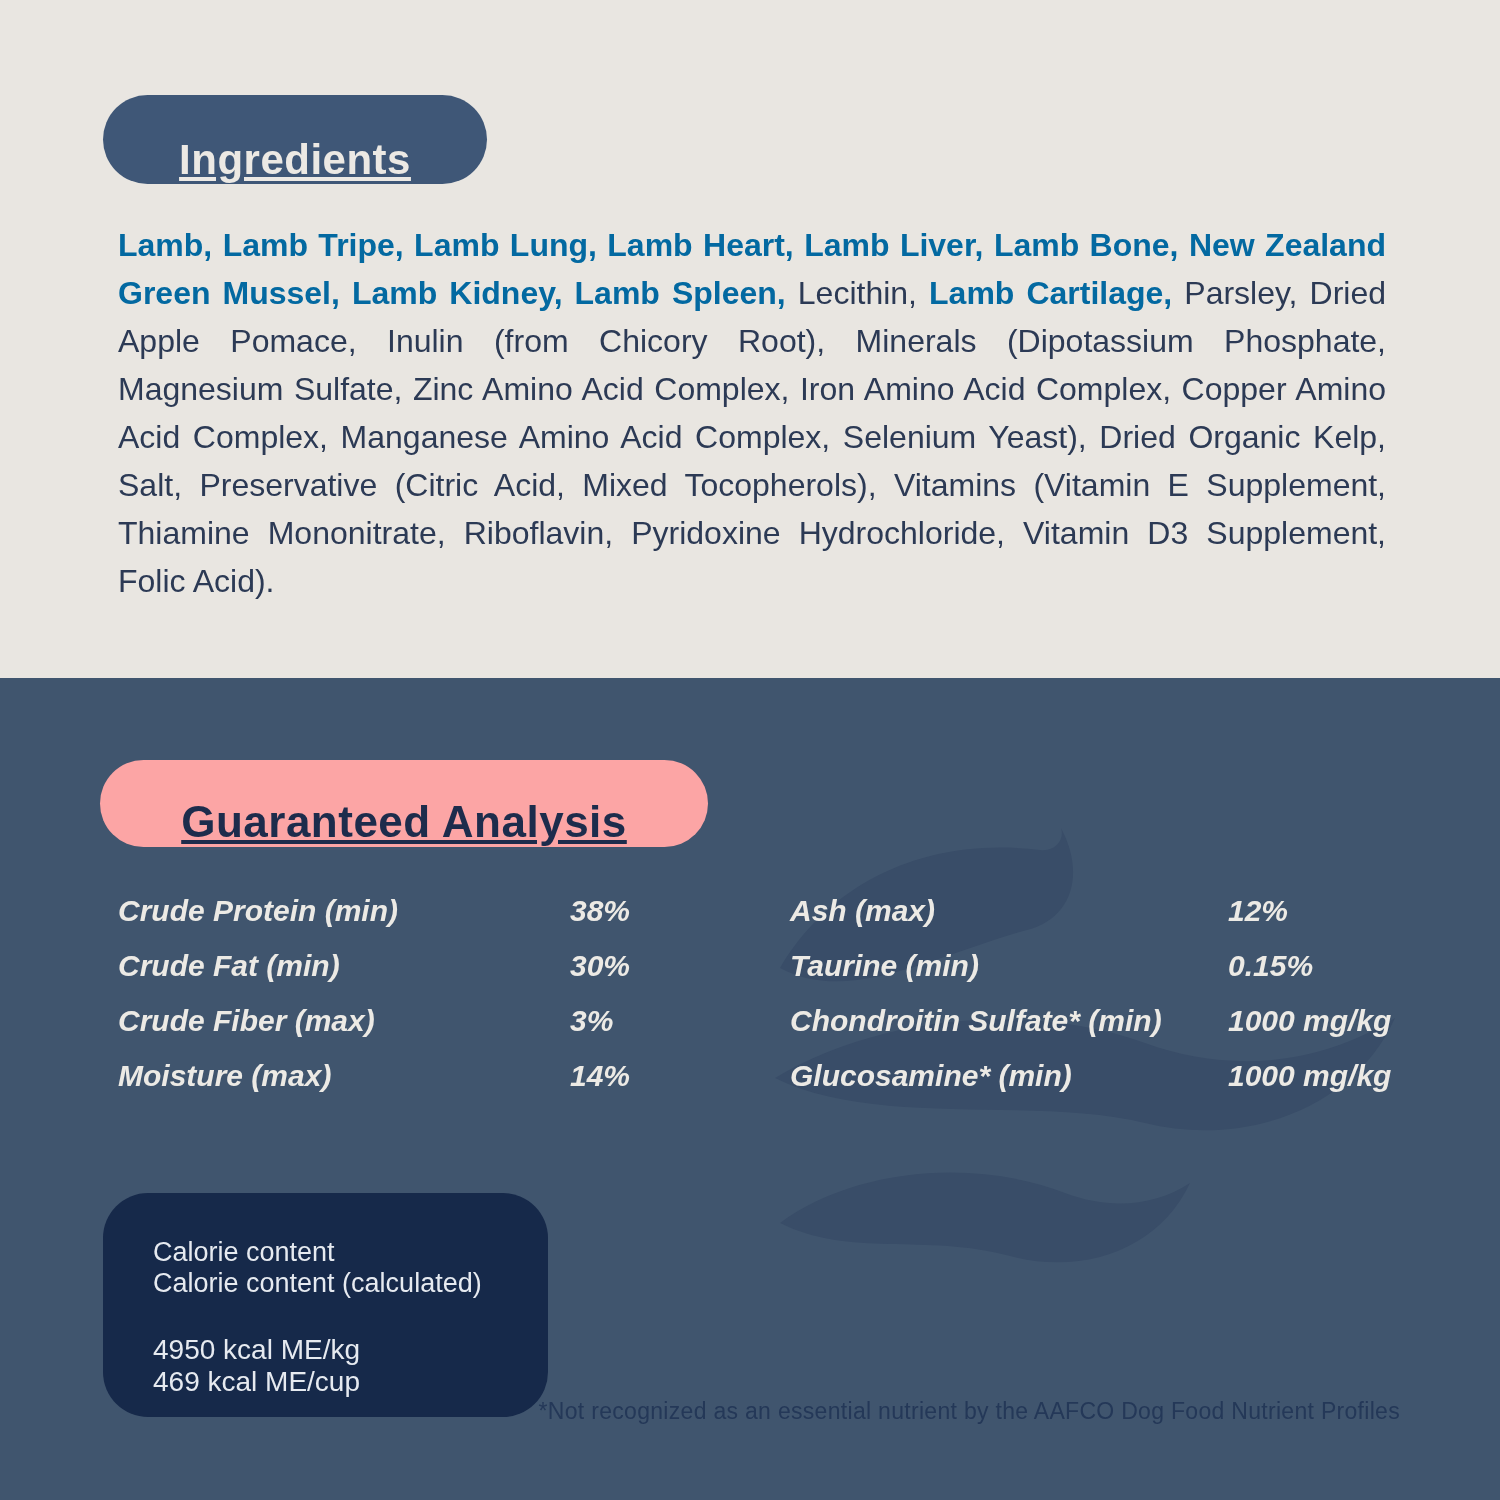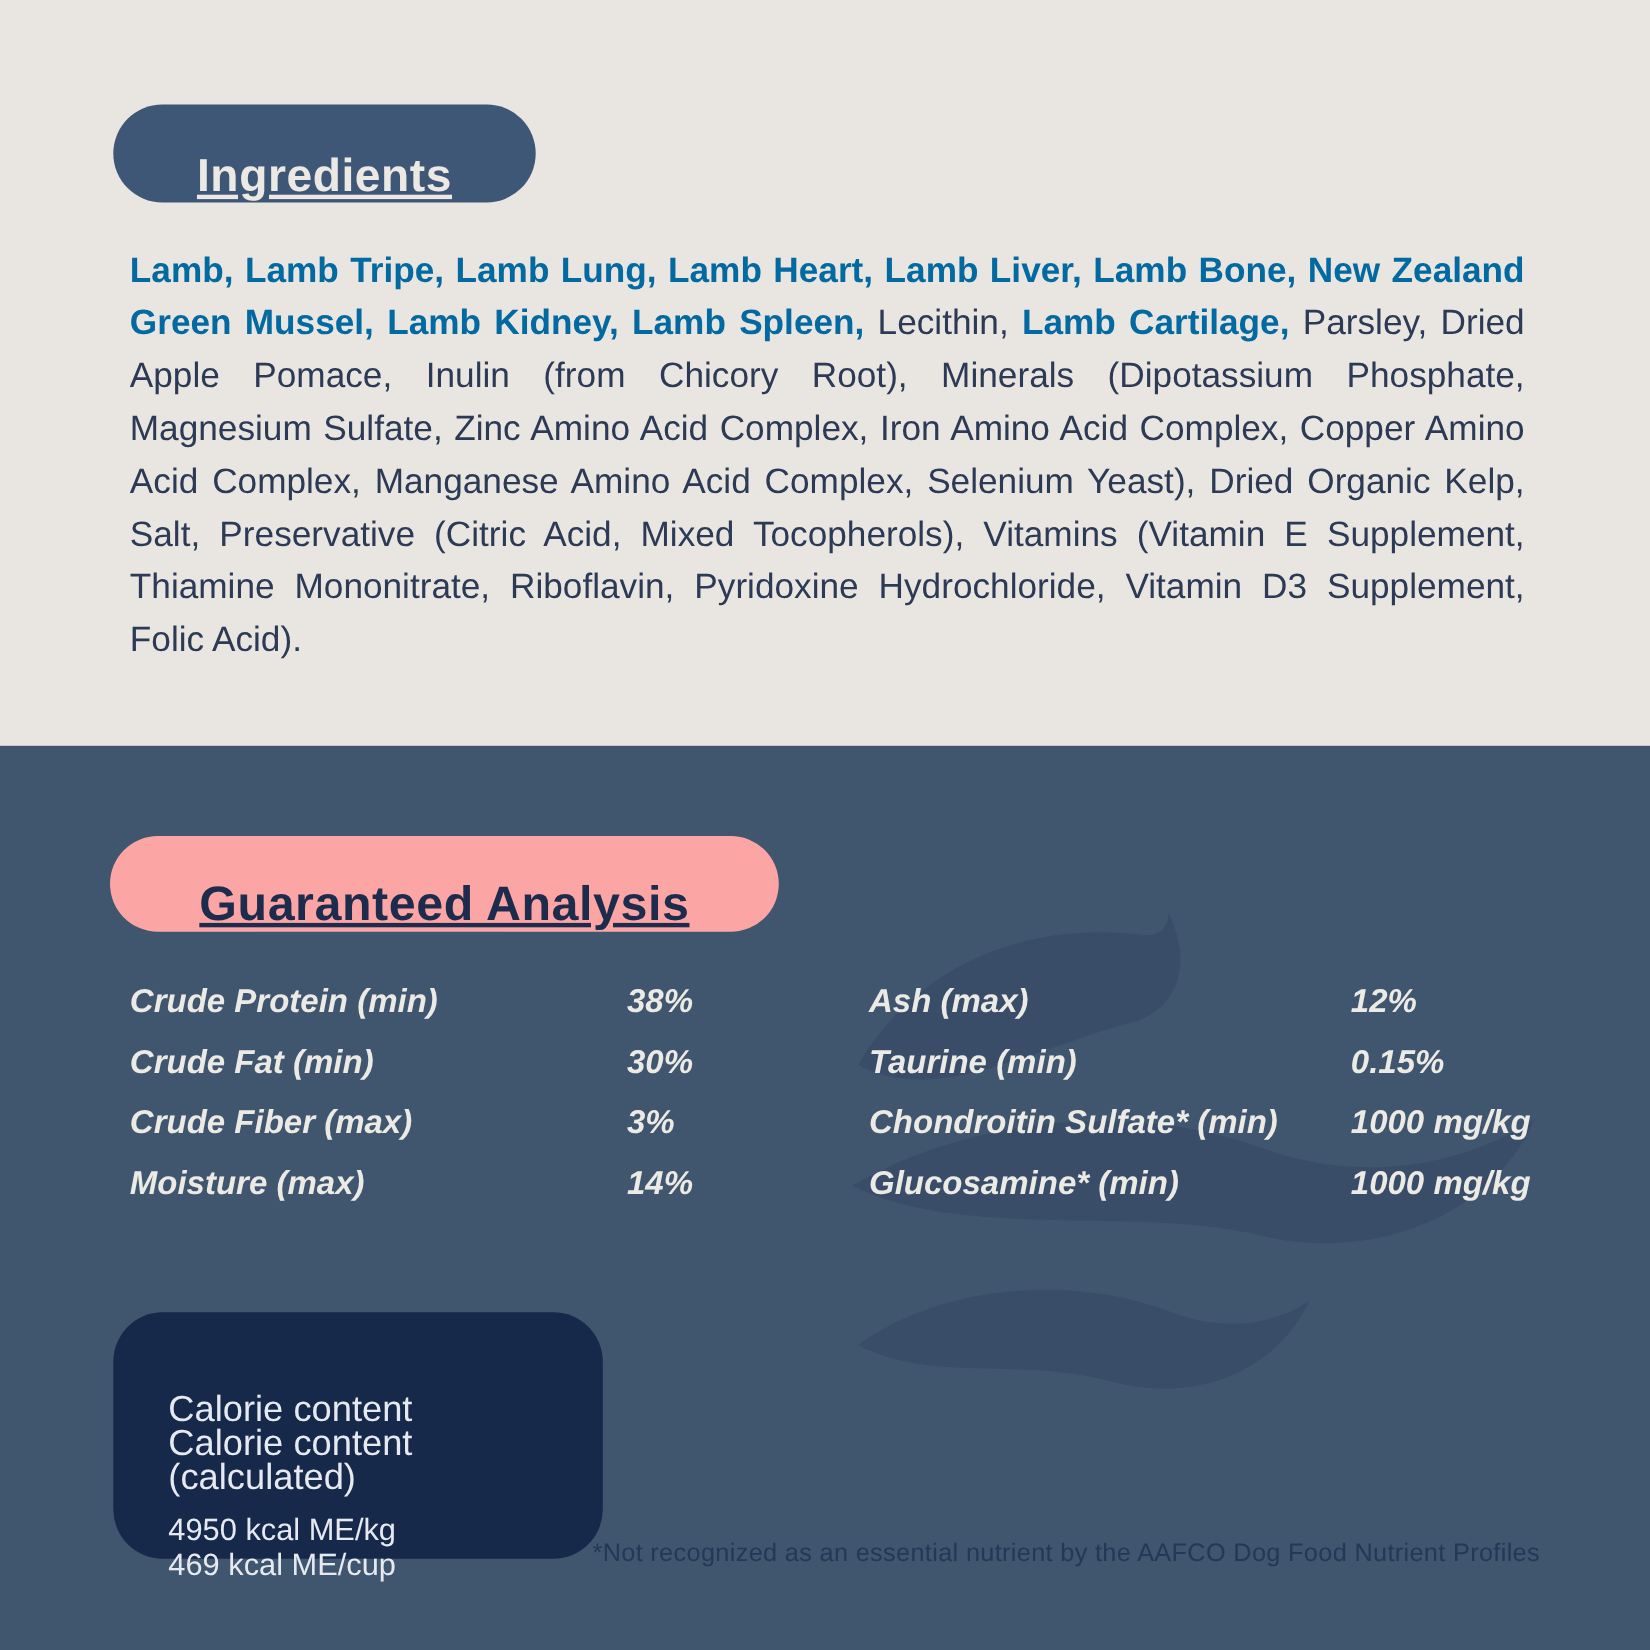--- a/index.html
+++ b/index.html
@@ -63,22 +63,22 @@
     font-style: italic;
   }
   .calorie-box {
     position: absolute; left: 103px; top: 1193px; width: 445px; height: 224px;
     background: #16294a; border-radius: 45px;
     box-sizing: border-box;
     padding: 44px 20px 0 50px;
     color: #e6eaf0;
     z-index: 2;
   }
-  .calorie-lines { font-size: 33px; line-height: 31px; margin-top: 28px; }
-  .calorie-values { margin-top: 17px; font-size: 28px; line-height: 32px; }
+  .calorie-lines { font-size: 27px; line-height: 31px; }
+  .calorie-values { margin-top: 35px; font-size: 28px; line-height: 32px; }
   .footnote {
     position: absolute; left: 0; right: 100px; top: 1398px;
     text-align: right;
     font-size: 23px;
     color: #243858;
     z-index: 2;
     letter-spacing: 0.3px;
   }
 </style>
 </head>

